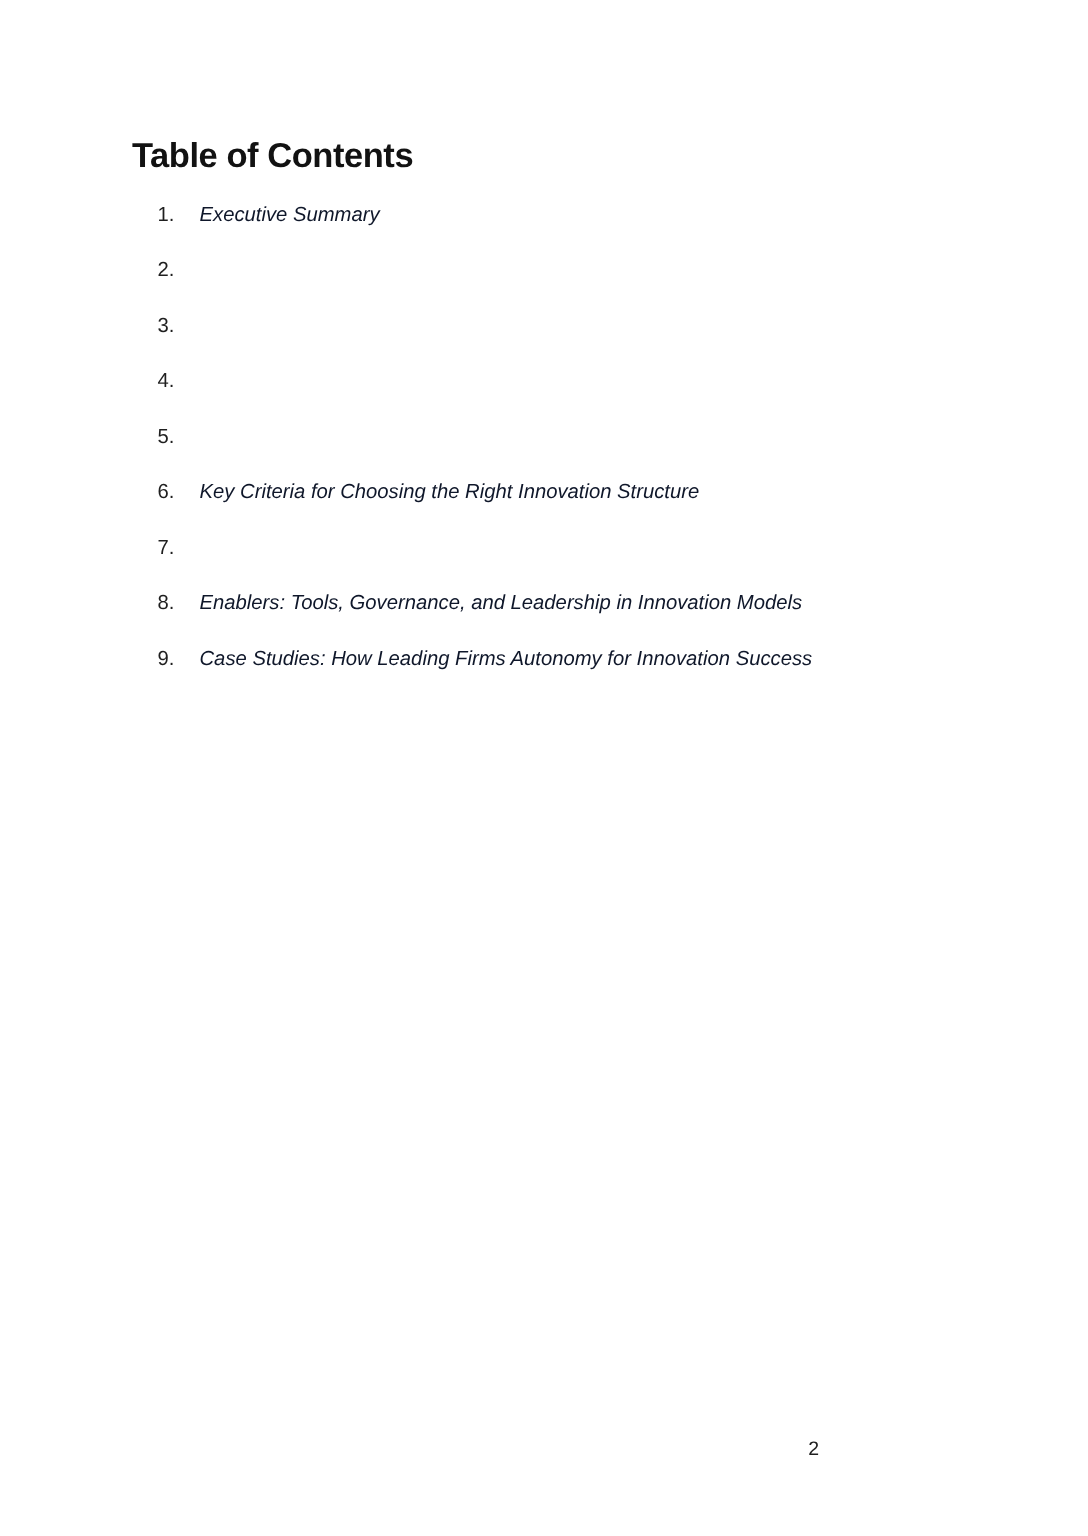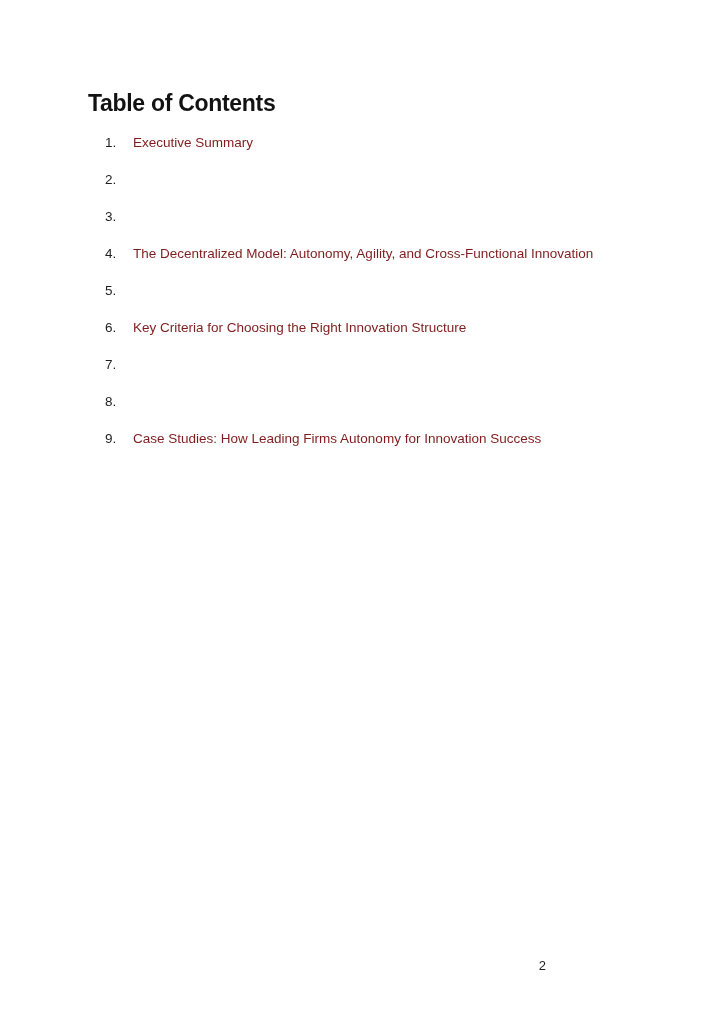--- a/index.html
+++ b/index.html
@@ -39,21 +39,22 @@
   }
   .toc-num {
     display: inline-block;
     margin-left: 17px;
     width: 28px;
     flex: 0 0 28px;
     color: #1f1f1f;
   }
   .toc-label {
     display: inline-block;
-    color: #7f1d1d;
+    color: #0f172a;
+    font-style: italic;
   }
   .page-number {
     position: absolute;
     right: 88px;
     bottom: 50px;
     font-size: 13px;
     line-height: 16px;
     color: #1f1f1f;
   }
 </style>
@@ -70,34 +71,34 @@
         <span class="toc-label">Executive Summary</span>
       </li>
       <li class="toc-row">
         <span class="toc-num">2.</span>
       </li>
       <li class="toc-row">
         <span class="toc-num">3.</span>
       </li>
       <li class="toc-row">
         <span class="toc-num">4.</span>
-        <span class="toc-label">The Decentralized Model: Autonomy, Agility, and Cross-Functional Innovation</span>
       </li>
       <li class="toc-row">
         <span class="toc-num">5.</span>
       </li>
       <li class="toc-row">
         <span class="toc-num">6.</span>
         <span class="toc-label">Key Criteria for Choosing the Right Innovation Structure</span>
       </li>
       <li class="toc-row">
         <span class="toc-num">7.</span>
       </li>
       <li class="toc-row">
         <span class="toc-num">8.</span>
+        <span class="toc-label">Enablers: Tools, Governance, and Leadership in Innovation Models</span>
       </li>
       <li class="toc-row">
         <span class="toc-num">9.</span>
         <span class="toc-label">Case Studies: How Leading Firms Autonomy for Innovation Success</span>
       </li>
     </ol>
   </div>
 
   <div class="page-number">2</div>
 </div>

